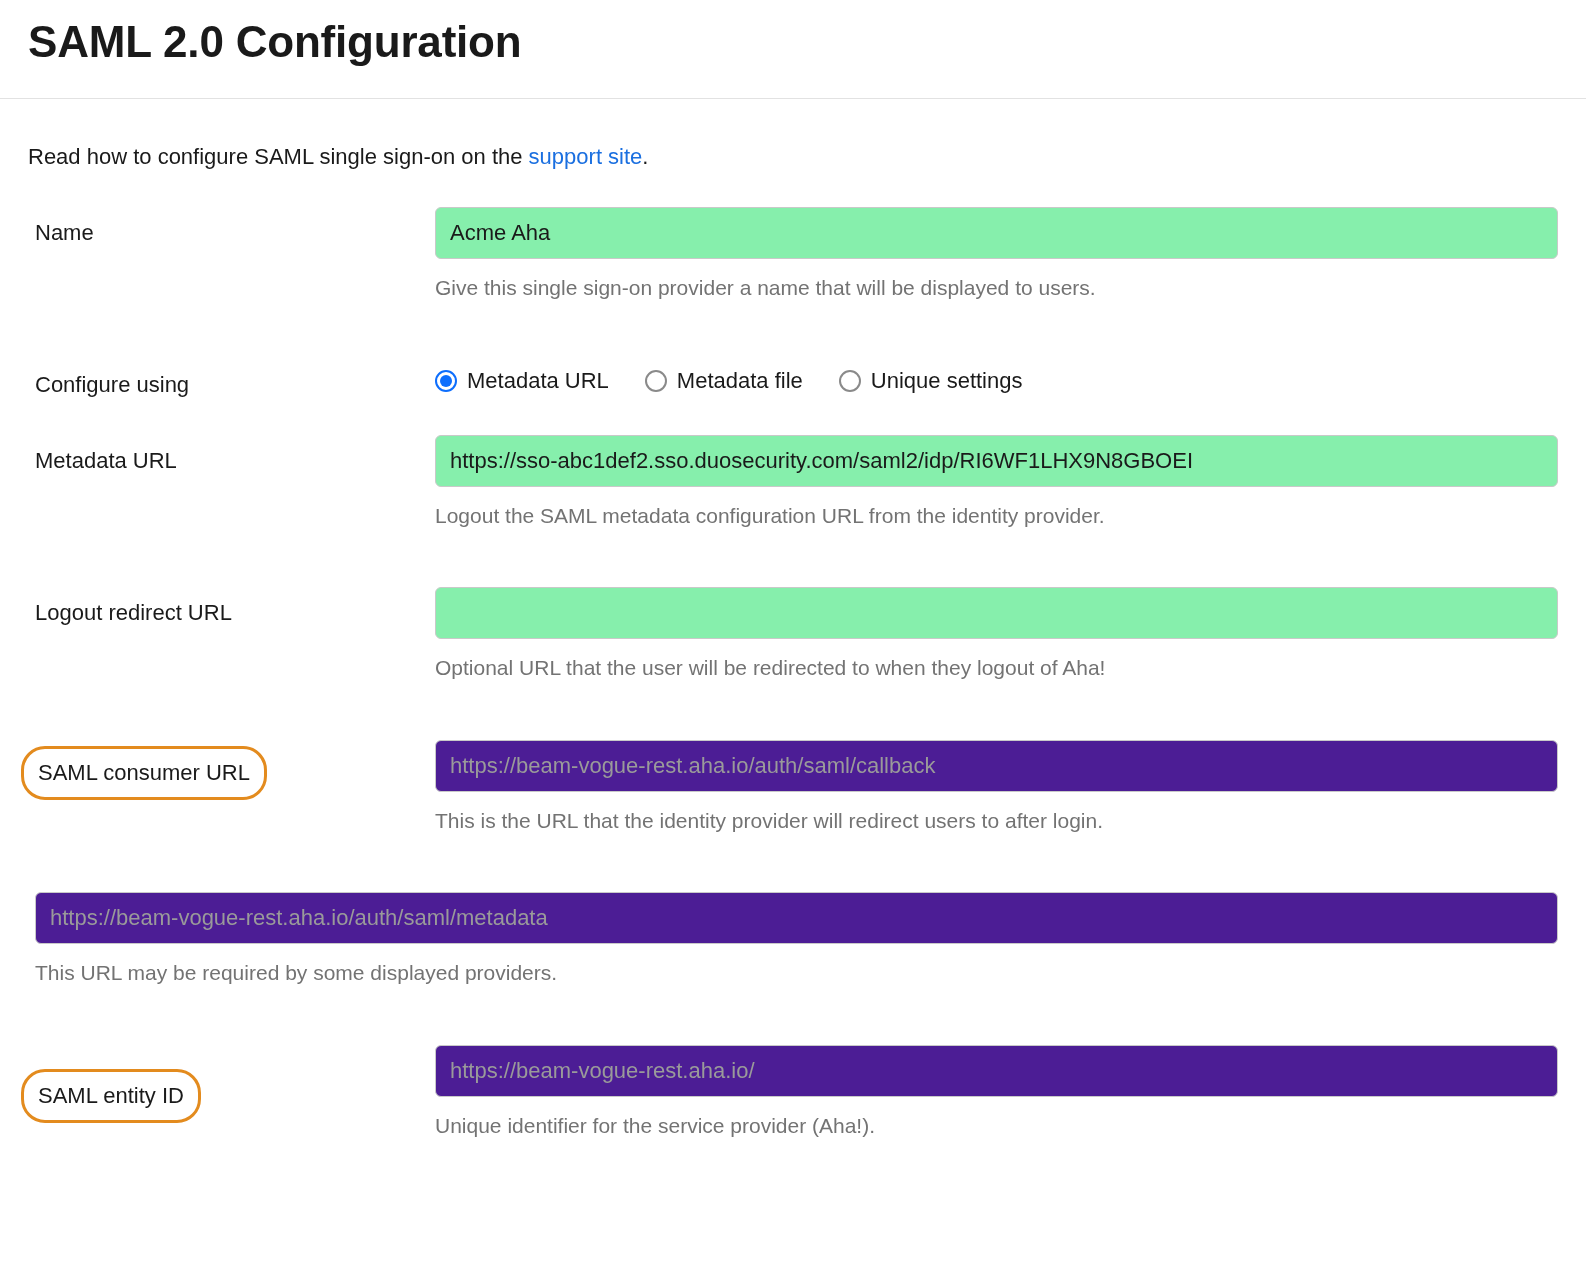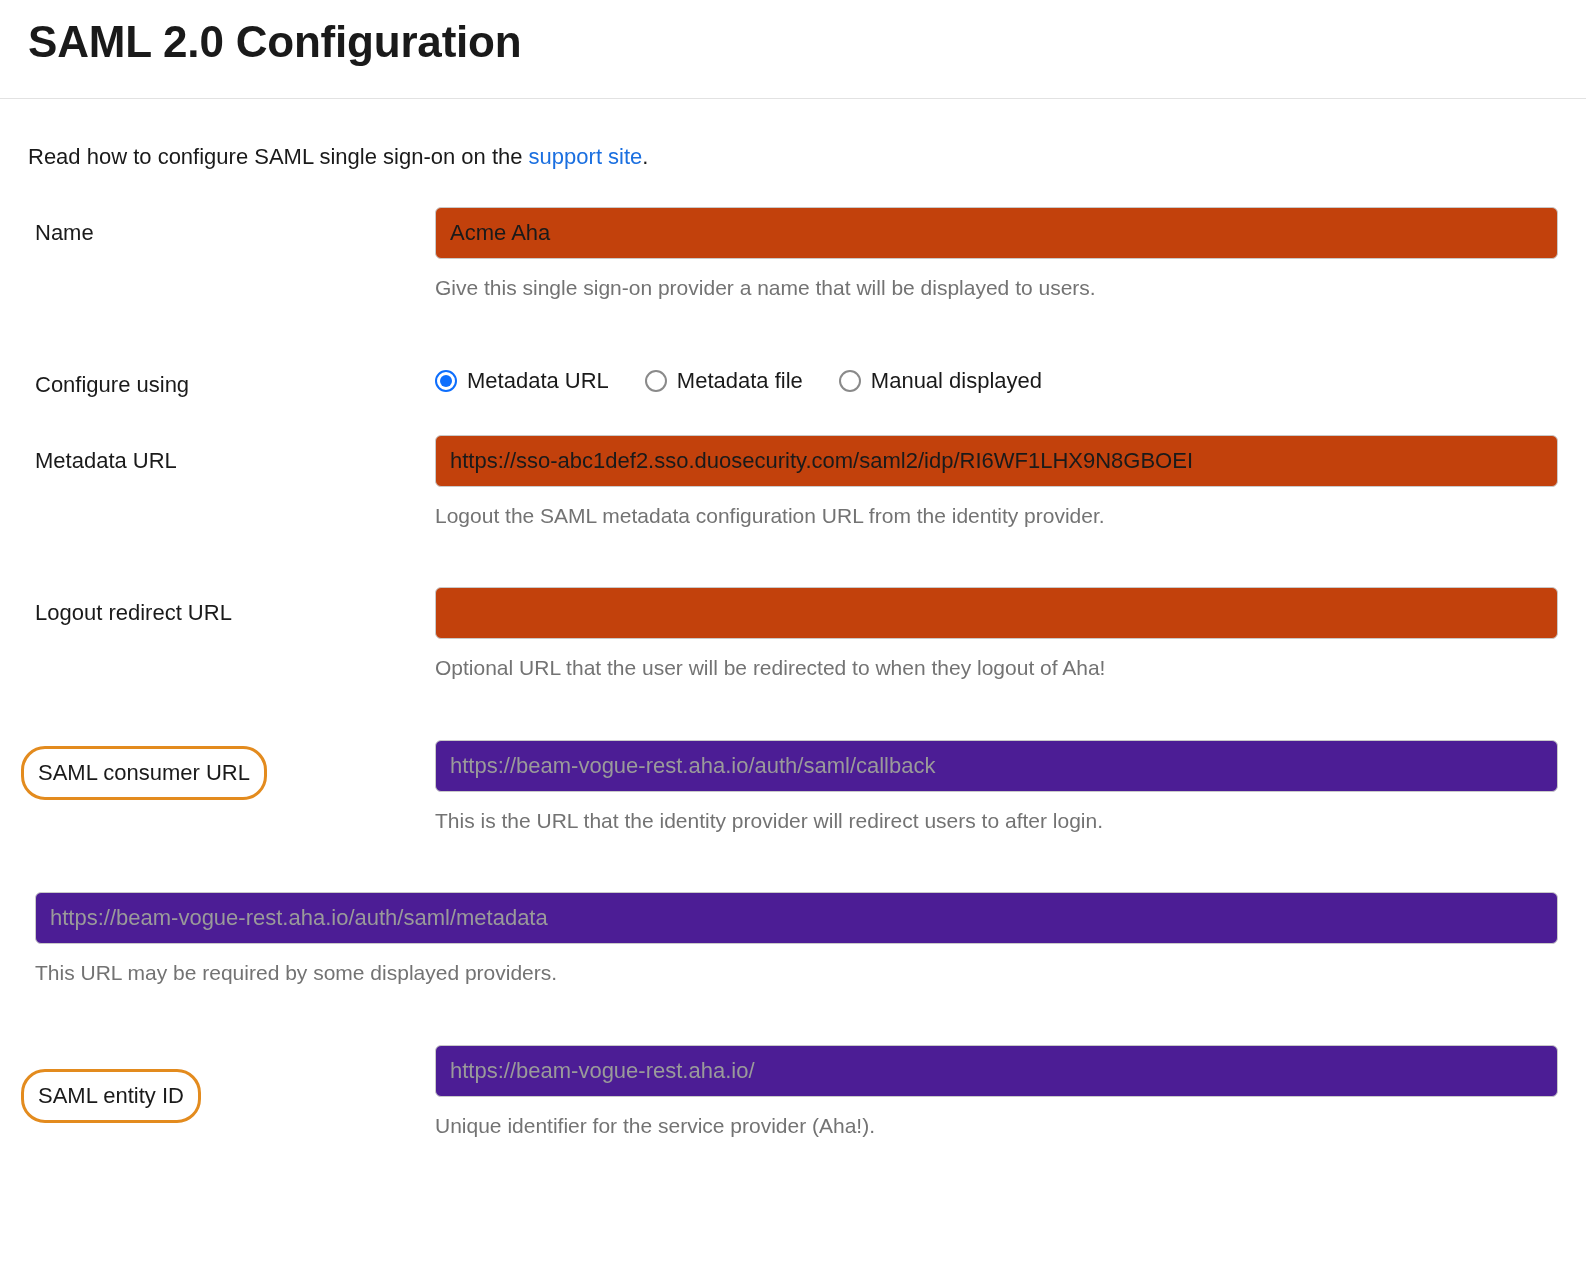--- a/index.html
+++ b/index.html
@@ -49,21 +49,21 @@
   .field-col {
     flex: 1 1 auto;
     min-width: 0;
   }
   .text-input {
     width: 100%;
     height: 52px;
     padding: 8px 14px;
     font-size: 22px;
     color: #1a1a1a;
-    background: #c2410c;
+    background: #86efac;
     border: 1px solid #c9c9c9;
     border-radius: 6px;
     outline: none;
   }
   .text-input::placeholder {
     color: #9a9a9a;
   }
   .text-input.readonly {
     color: #9a9a9a;
     background: #4c1d95;
@@ -150,21 +150,21 @@
         <label class="radio-item">
           <span class="radio-circle selected"></span>
           <span class="radio-label">Metadata URL</span>
         </label>
         <label class="radio-item">
           <span class="radio-circle"></span>
           <span class="radio-label">Metadata file</span>
         </label>
         <label class="radio-item">
           <span class="radio-circle"></span>
-          <span class="radio-label">Manual displayed</span>
+          <span class="radio-label">Unique settings</span>
         </label>
       </div>
     </div>
   </div>
 
   <div class="form-row">
     <div class="label-col">Metadata URL</div>
     <div class="field-col">
       <input type="text" class="text-input" value="https://sso-abc1def2.sso.duosecurity.com/saml2/idp/RI6WF1LHX9N8GBOEI" style="">
       <div class="help-text">Logout the SAML metadata configuration URL from the identity provider.</div>

